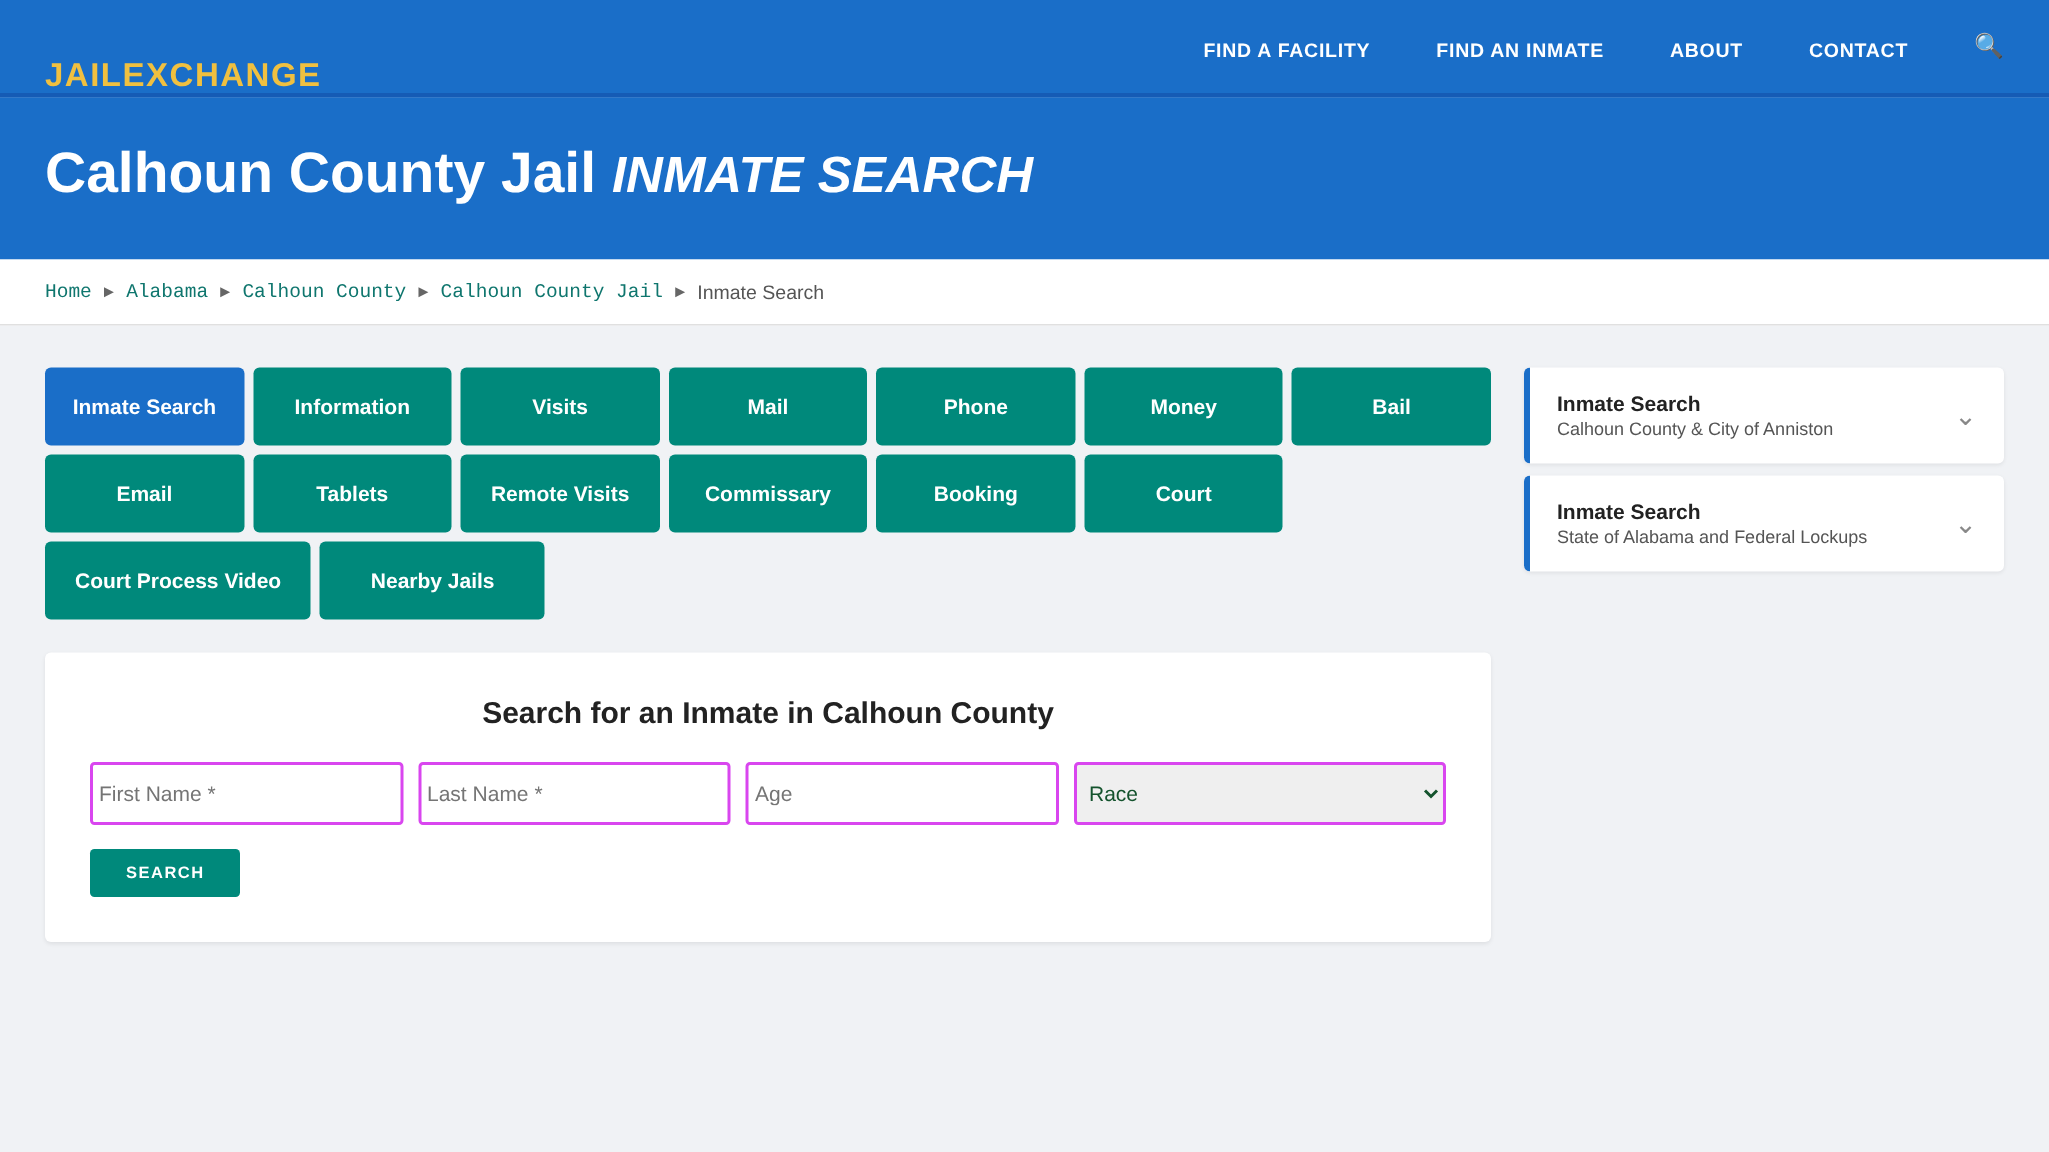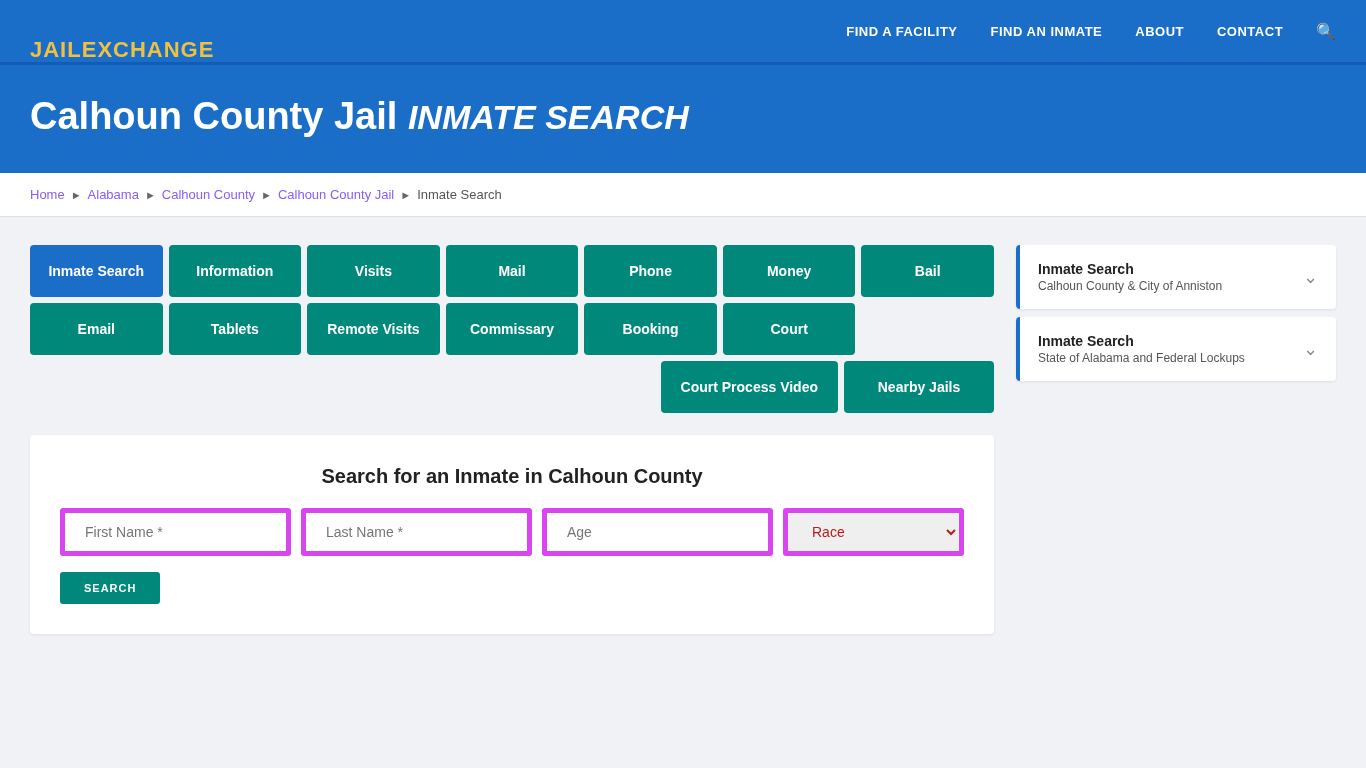--- a/index.html
+++ b/index.html
@@ -18,22 +18,22 @@
     .navbar-logo {
       font-size: 22px;
       font-weight: 900;
       color: #fff;
       letter-spacing: 1px;
       margin-top: 37px;
     }
     .navbar-logo span { color: #f0c040; }
     .navbar-links {
       display: flex;
-      align-items: center;
-      gap: 33px;
+      align-items: flex-end;
+      gap: 44px;
     }
     .navbar-links a {
       color: #fff;
       text-decoration: none;
       font-size: 13px;
       font-weight: 700;
       letter-spacing: 0.5px;
       text-transform: uppercase;
     }
     .navbar-search-icon {
@@ -61,21 +61,21 @@
     
     .breadcrumb {
       background: #fff;
       padding: 14px 30px;
       display: flex;
       align-items: center;
       gap: 6px;
       font-size: 13px;
       border-bottom: 1px solid #e0e0e0;
     }
-    .breadcrumb a { color: #8b5cf6; text-decoration: none; }
+    .breadcrumb a { color: #0f766e; text-decoration: none; font-family: Liberation Mono, monospace; }
     .breadcrumb .sep { color: #666; font-size: 11px; }
     .breadcrumb .current { color: #555; }
 
     
     .content-area {
       padding: 28px 30px;
       display: flex;
       gap: 22px;
       max-width: 1366px;
     }
@@ -91,21 +91,21 @@
       margin-bottom: 6px;
     }
     .tab-grid-row2 {
       display: grid;
       grid-template-columns: repeat(7, 1fr);
       gap: 6px;
       margin-bottom: 6px;
     }
     .tab-grid-row3 {
       display: flex;
-      justify-content: flex-end;
+      justify-content: flex-start;
       gap: 6px;
       margin-bottom: 22px;
     }
     .tab-btn {
       background: #00897b;
       color: #fff;
       border: none;
       padding: 18px 8px;
       font-size: 14px;
       font-weight: 600;
@@ -137,25 +137,25 @@
       color: #222;
     }
     .search-form-fields {
       display: flex;
       gap: 10px;
       margin-bottom: 16px;
     }
     .search-form-fields input,
     .search-form-fields select {
       flex: 1;
-      padding: 10px 20px;
-      border: 5px solid #d946ef;
+      padding: 10px 4px;
+      border: 2px solid #d946ef;
       border-radius: 3px;
       font-size: 14px;
-      color: #b91c1c;
+      color: #14532d;
     }
     .search-form-fields select { flex: 1.2; }
     .search-btn {
       background: #00897b;
       color: #fff;
       border: none;
       padding: 10px 24px;
       font-size: 11px;
       font-weight: 700;
       letter-spacing: 1px;

